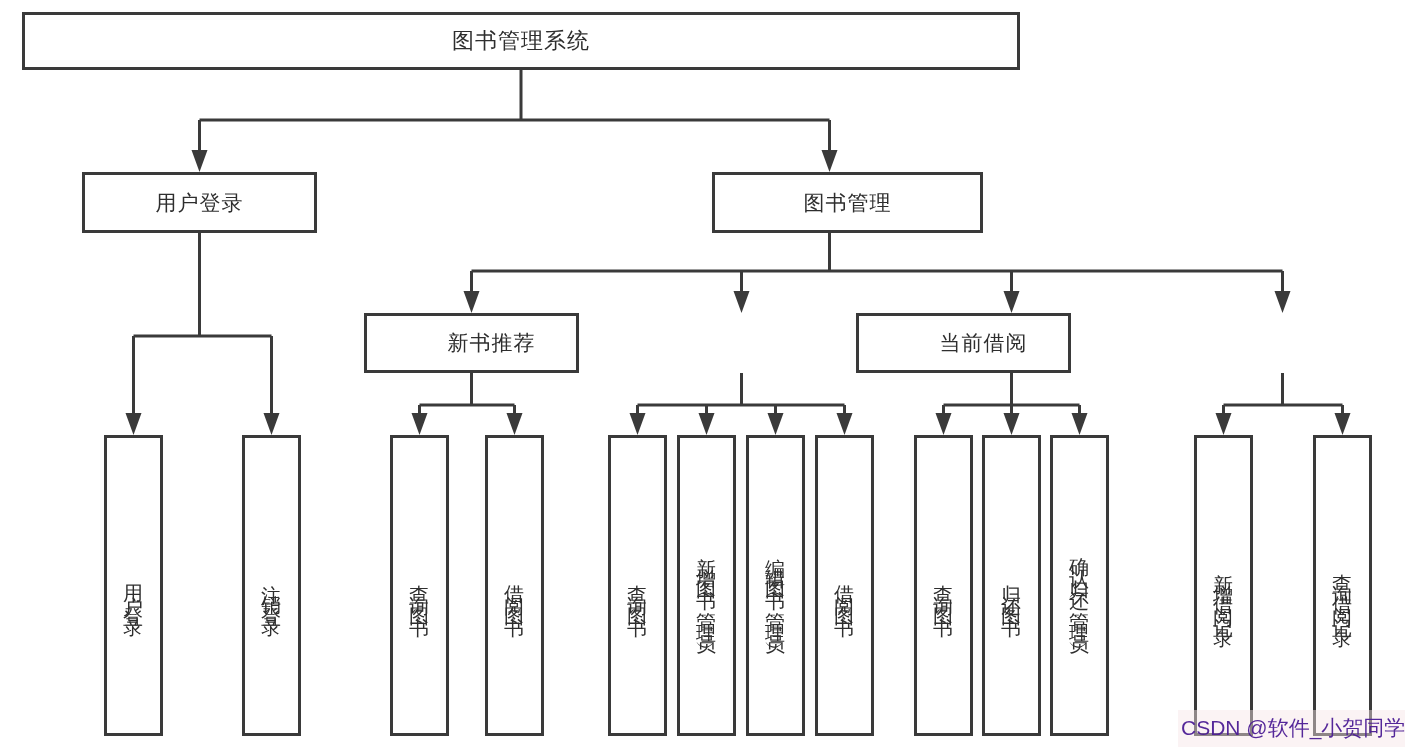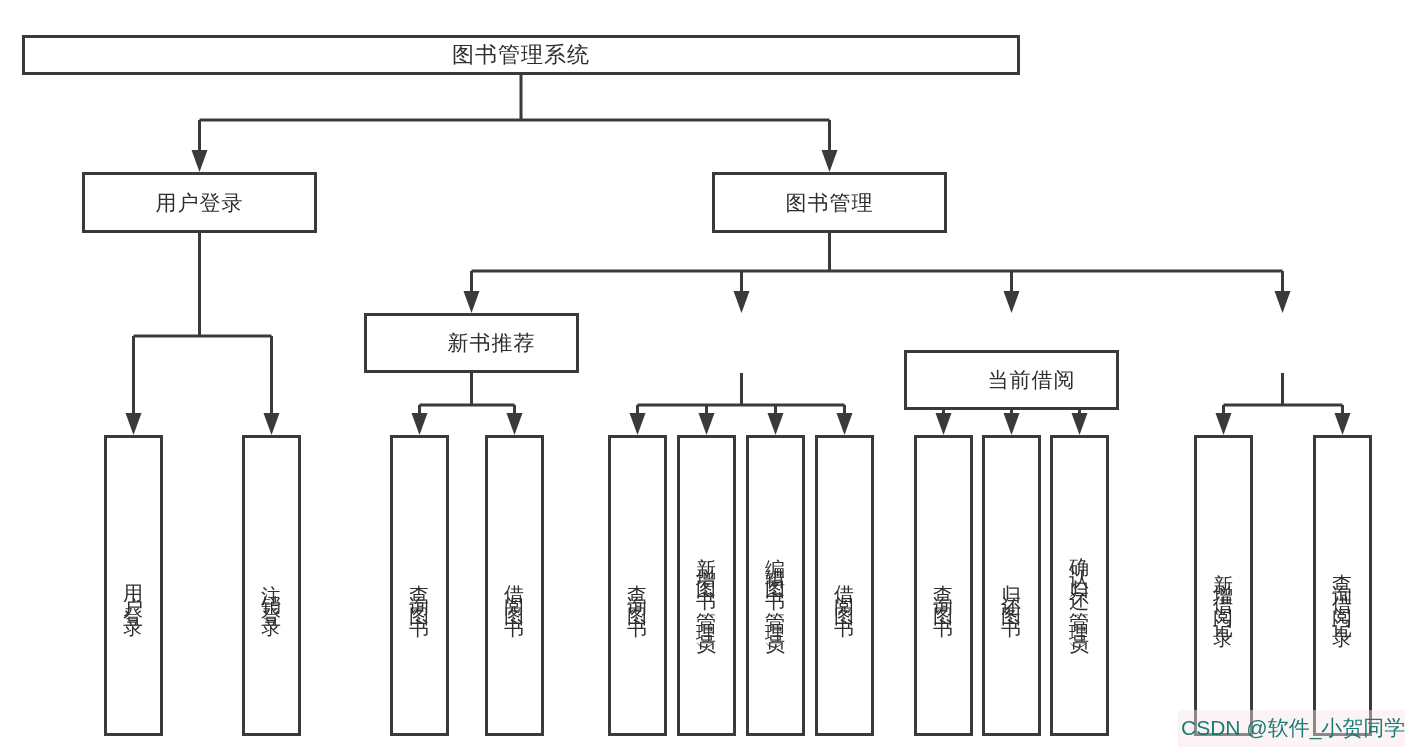--- a/index.html
+++ b/index.html
@@ -19,44 +19,44 @@
   .node {
     position: absolute;
     border: 3px solid #3a3a3a;
     background: #ffffff;
     display: flex;
     align-items: center;
     justify-content: center;
     color: #2e2e2e;
   }
   .node-h { font-size: 21px; letter-spacing: 1px; }
-  .node-root { left: 22px; top: 12px; width: 998px; height: 40px; font-size: 22px; margin-top: 23px; }
+  .node-root { left: 22px; top: 12px; width: 998px; height: 58px; font-size: 22px; }
   .node-l2a { left: 82px;  top: 172px; width: 235px; height: 61px; }
-  .node-l2b { left: 712px; top: 172px; width: 235px; height: 61px; }
+  .node-l2b { left: 712px; top: 172px; width: 271px; height: 61px; }
   .node-l3 { top: 313px; width: 215px; height: 60px; padding-left: 40px; }
   .l3-0 { left: 364px; }
   .l3-1 { left: 634px; }
-  .l3-2 { left: 904px; margin-top: 37px; }
+  .l3-2 { left: 856px; }
   .l3-3 { left: 1175px; }
   .leaf { top: 435px; width: 59px; height: 301px; }
   .vtext {
     writing-mode: vertical-rl;
     text-orientation: mixed;
     font-size: 20px;
     letter-spacing: 11px;
     color: #2e2e2e;
     line-height: 1;
     padding-top: 11px; 
   }
   .watermark {
     position: absolute;
     left: 1181px;
     top: 714px;
     font-size: 21px;
-    color: #0f766e;
+    color: #4c1d95;
     opacity: 0.95;
     white-space: nowrap;
     z-index: 5;
     pointer-events: none;
   }
   .watermark-tint {
     position: absolute;
     left: 1178px;
     top: 710px;
     width: 227px;

